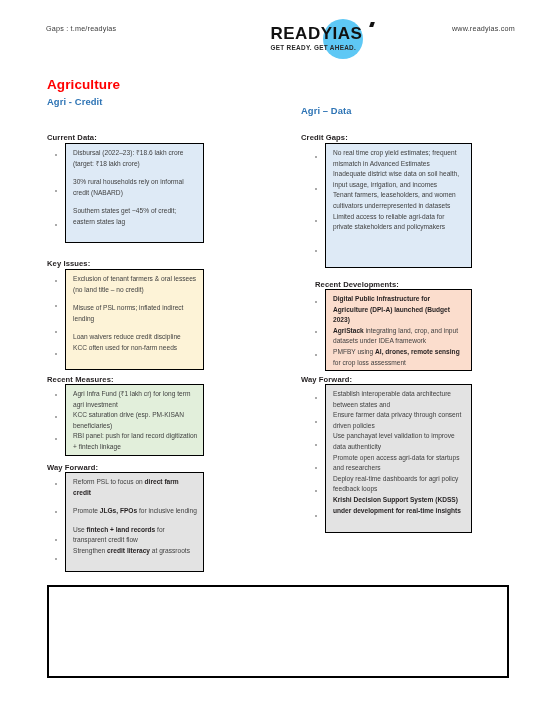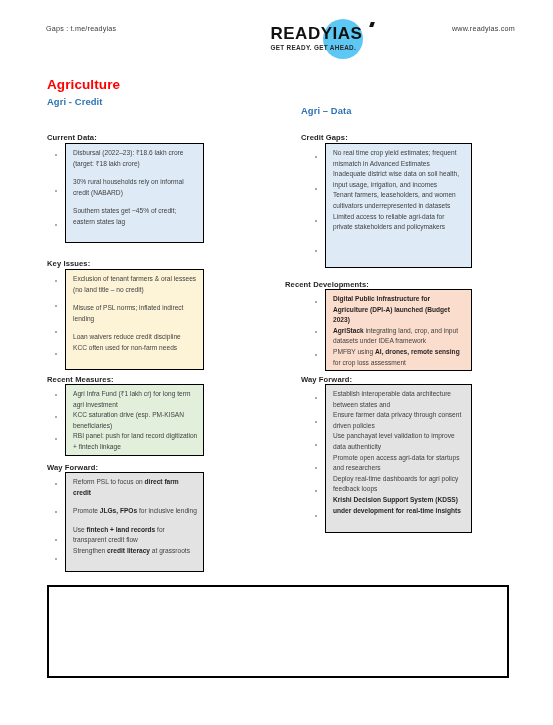--- a/index.html
+++ b/index.html
@@ -199,21 +199,21 @@
         <i style="top:106px"></i>
     </div>
     <ul>
       <li>No real time crop yield estimates; frequent mismatch in Advanced Estimates</li>
       <li>Inadequate district wise data on soil health, input usage, irrigation, and incomes</li>
       <li>Tenant farmers, leaseholders, and women cultivators underrepresented in datasets</li>
       <li>Limited access to reliable agri-data for private stakeholders and policymakers</li>
     </ul>
   </div>
 
-  <div class="sec-label" style="left:285px;top:280px;">Recent Developments:</div>
+  <div class="sec-label" style="left:315px;top:280px;">Recent Developments:</div>
   <div class="box" style="left: 325px; top: 289px; width: 147px; height: 82px; background: rgb(251, 221, 205);">
     <div class="bullets">
       <i style="top:11px"></i>
         <i style="top:41px"></i>
         <i style="top:64px"></i>
     </div>
     <ul>
       <li><b>Digital Public Infrastructure for Agriculture (DPI-A) launched (Budget 2023)</b></li>
       <li><b>AgriStack</b> integrating land, crop, and input datasets under IDEA framework</li>
       <li>PMFBY using <b>AI, drones, remote sensing</b> for crop loss assessment</li>

